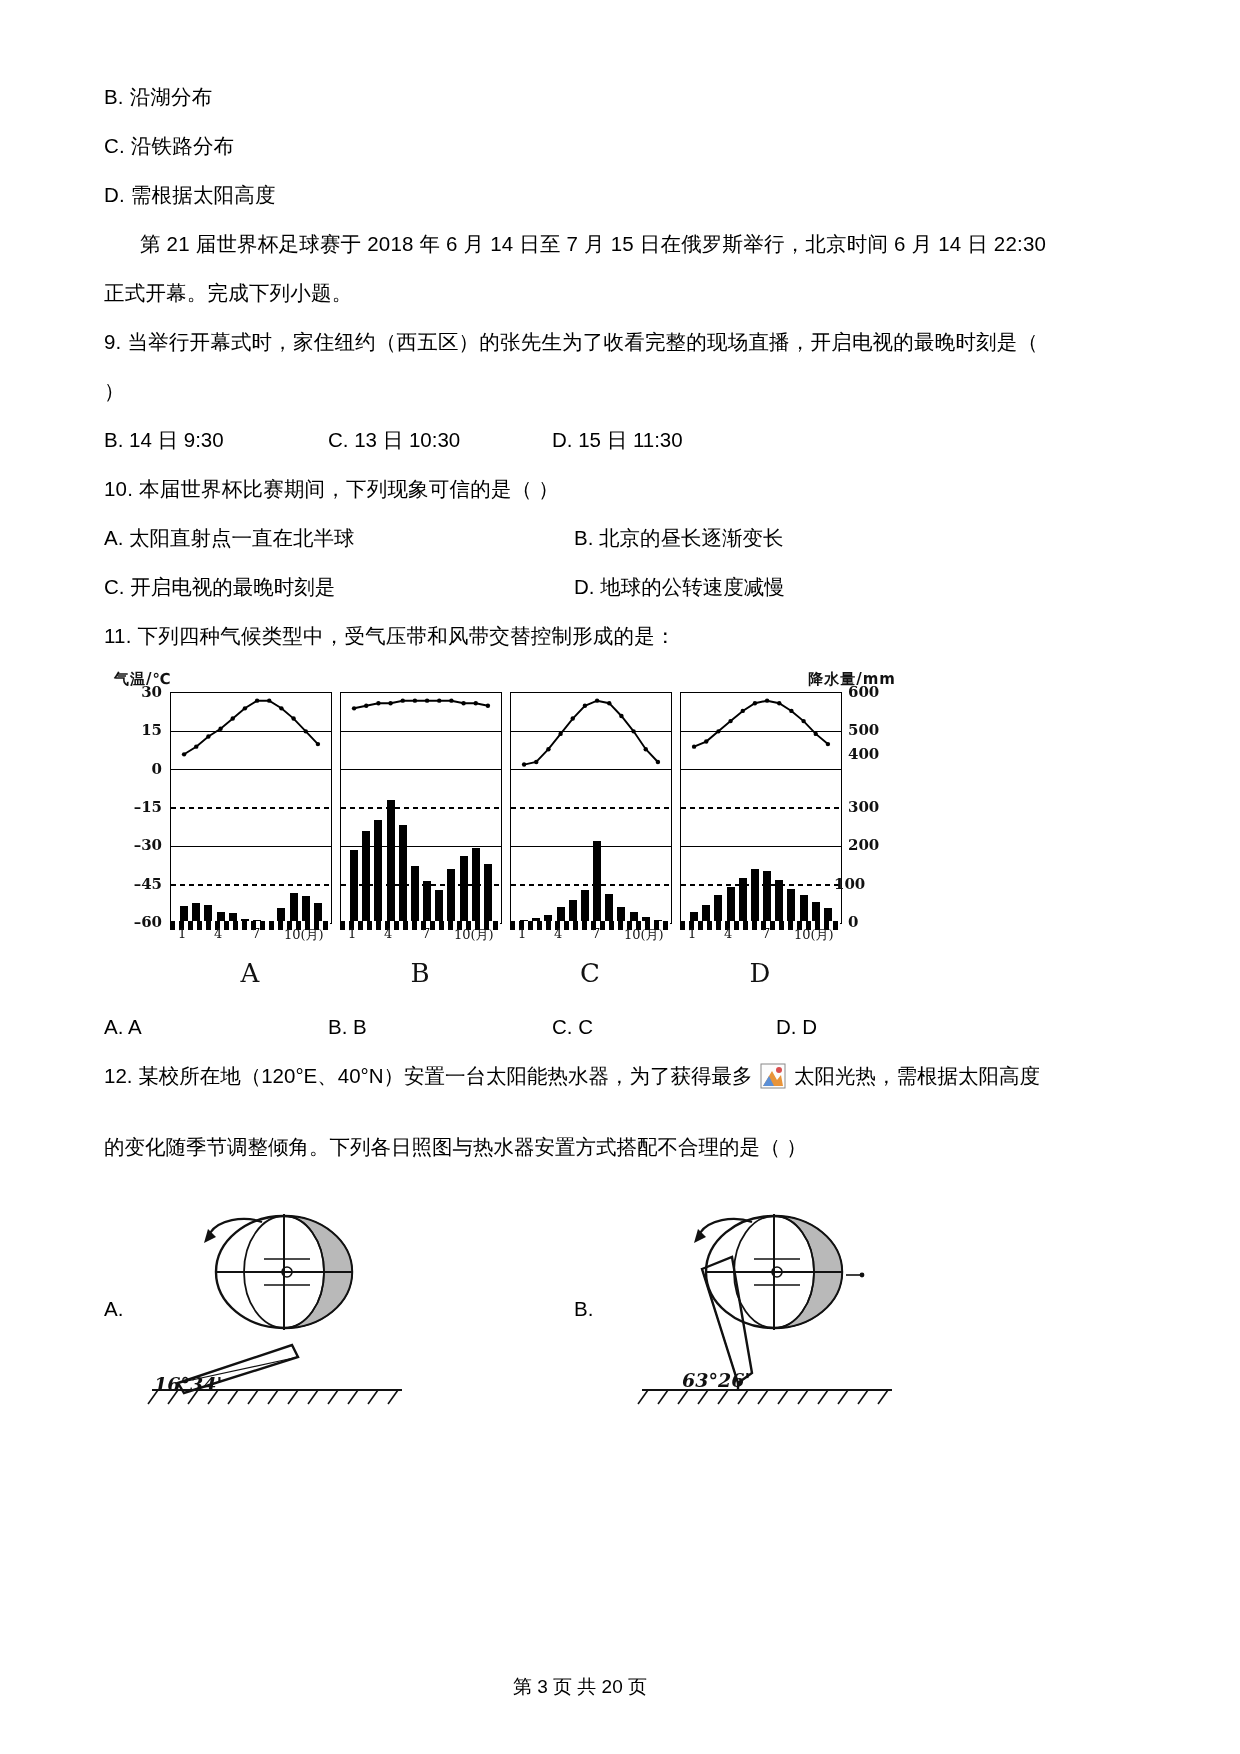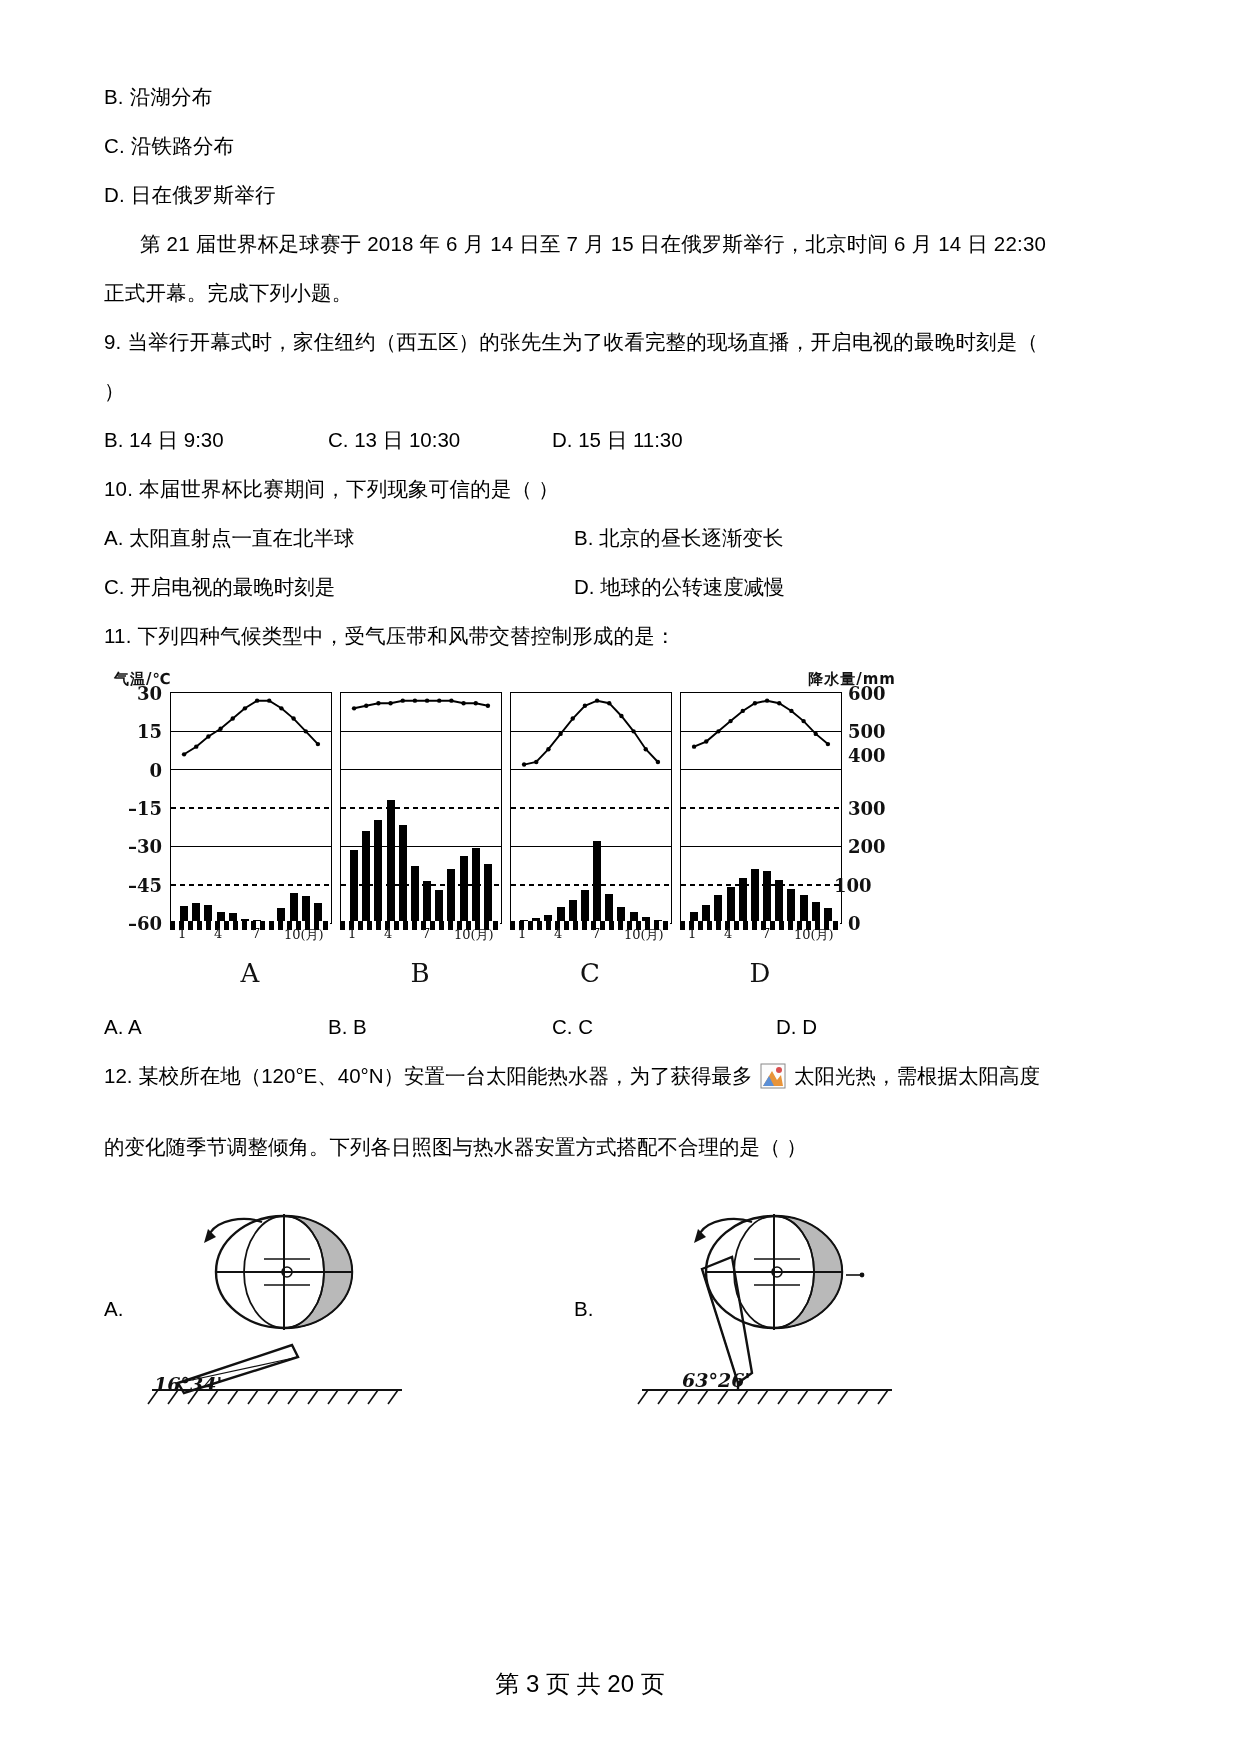--- a/index.html
+++ b/index.html
@@ -64,21 +64,21 @@
     right:-6px;top:0px;
     font-family:"DejaVu Sans",sans-serif;
     font-size:15px;
     font-weight:bold;
     letter-spacing:1px;
     color:#111;
   }
   .ytick-left,.ytick-right{
     position:absolute;
     font-family:"DejaVu Serif","Liberation Serif",serif;
-    font-size:18px;
+    font-size:15px;
     font-weight:bold;
     color:#111;
   }
   .ytick-left{ text-align:right; width:42px; }
   .ytick-right{ text-align:left; width:46px; }
 
   .panel{
     position:absolute;
     top:22px;
     width:160px;
@@ -155,34 +155,34 @@
     font-weight:bold;
     font-style:italic;
     color:#111;
   }
 
   .footer{
     position:absolute;
     bottom:54px;
     left:0;width:1160px;
     text-align:center;
-    font-size:24px;
+    font-size:19px;
     color:#000;
   }
 </style>
 </head>
 <body>
 
 <div class="page">
 
   <div class="body-col">
 
     <div class="q-line">B. 沿湖分布</div>
     <div class="q-line">C. 沿铁路分布</div>
-    <div class="q-line">D. 日在俄罗斯举行</div>
+    <div class="q-line">D. 需根据太阳高度</div>
 
     <div class="q-line indent">第 21 届世界杯足球赛于 2018 年 6 月 14 日至 7 月 15 日在俄罗斯举行，北京时间 6 月 14 日 22:30</div>
     <div class="q-line">正式开幕。完成下列小题。</div>
 
     <div class="q-line">9. 当举行开幕式时，家住纽约（西五区）的张先生为了收看完整的现场直播，开启电视的最晚时刻是（</div>
     <div class="q-line">）</div>
     <div class="opt-row four">
       <div>B. 14 日 9:30</div>
       <div>C. 13 日 10:30</div>
       <div>D. 15 日 11:30</div>

